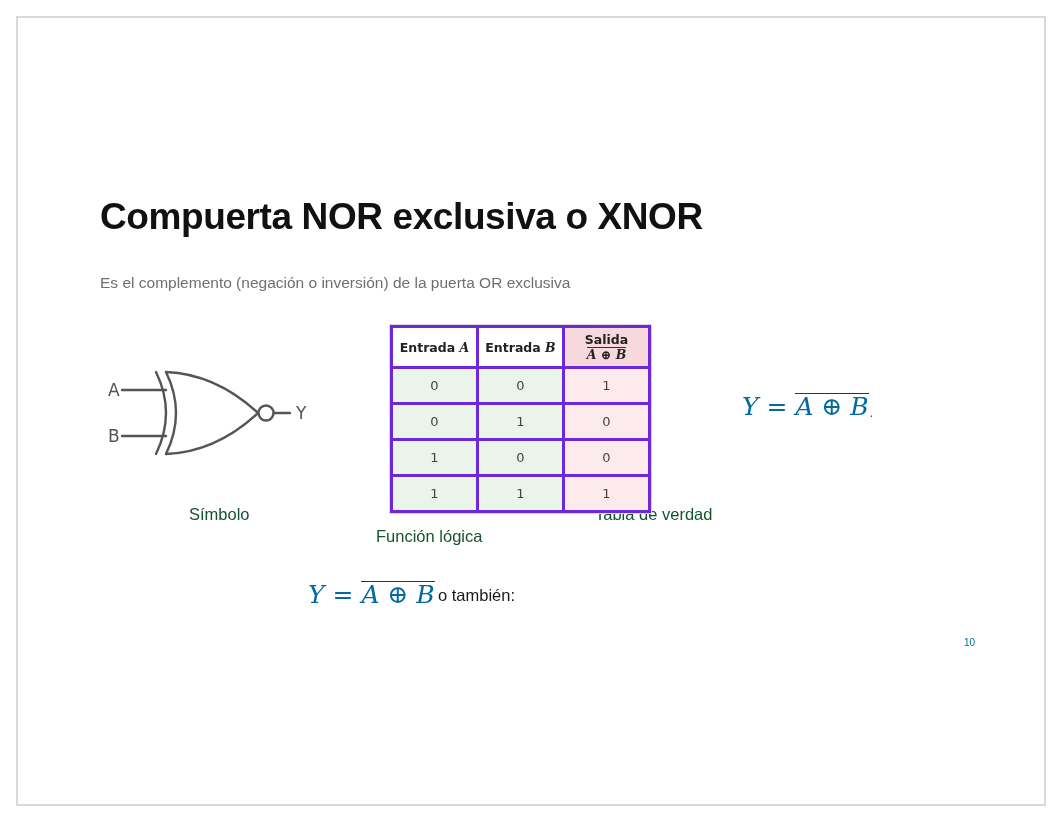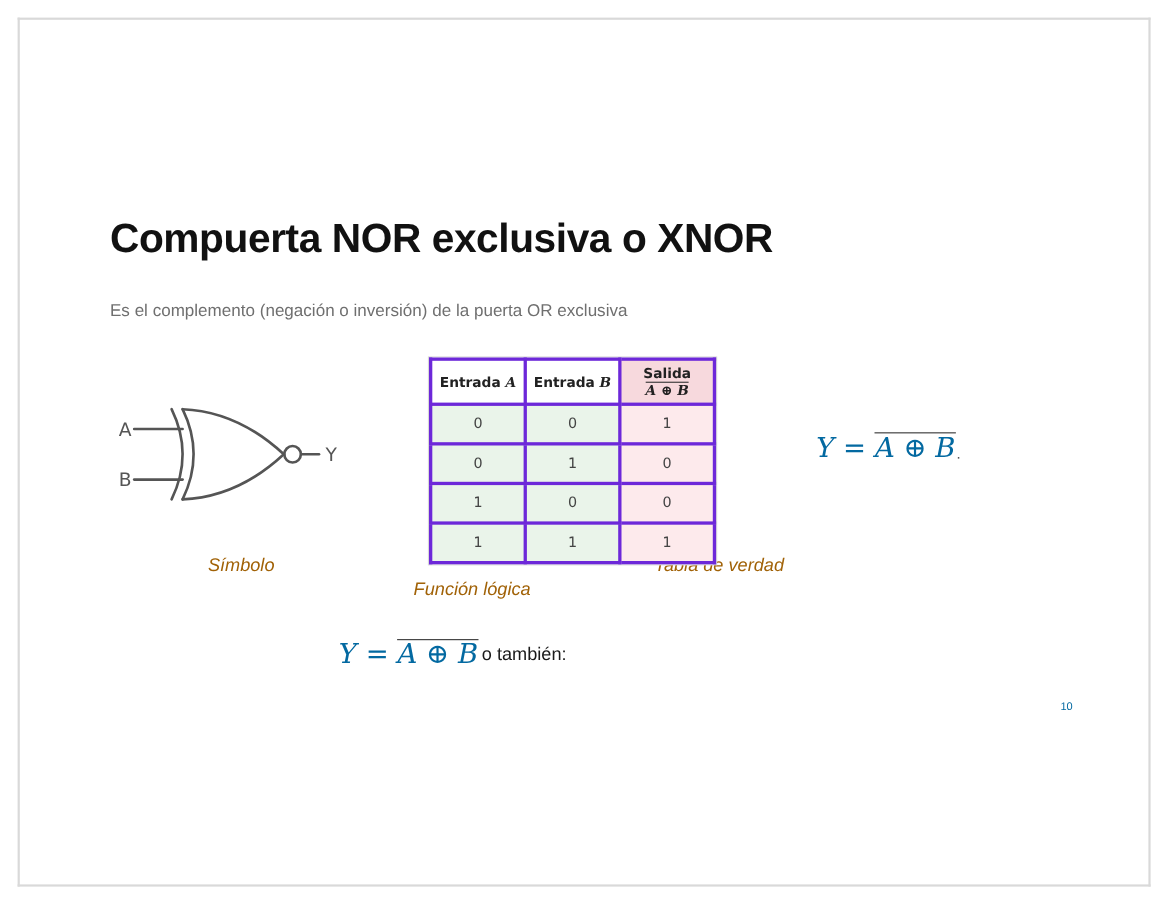--- a/index.html
+++ b/index.html
@@ -73,23 +73,22 @@
   .gate-wrap {
     position: absolute;
     left: 108px;
     top: 360px;
     width: 210px;
     height: 105px;
   }
   .caption {
     position: absolute;
     font-size: 16.5px;
-    color: #a16207;
-    white-space: nowrap;
-    font-style: italic;
+    color: #14532d;
+    white-space: nowrap;
   }
   .cap-simbolo { left: 189px; top: 505px; }
   .cap-funcion { left: 376px; top: 527px; }
   .cap-tabla   { left: 595px; top: 505px; }
 
   
   .tt {
     position: absolute;
     left: 390px;
     top: 325px;

